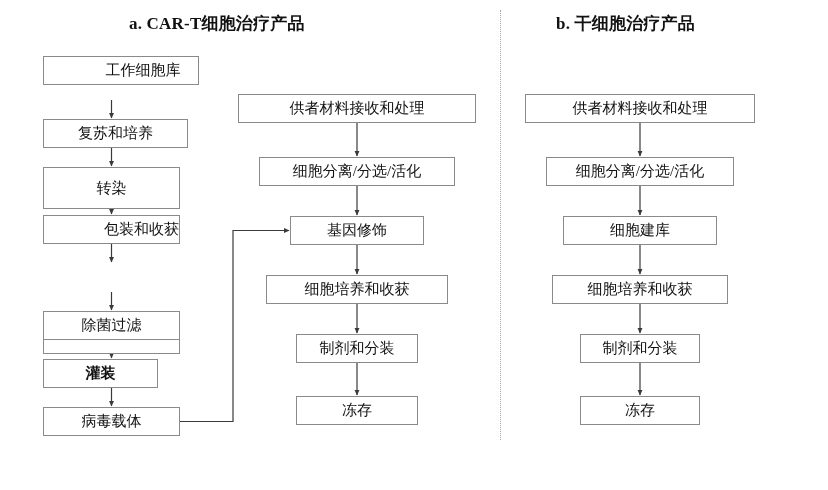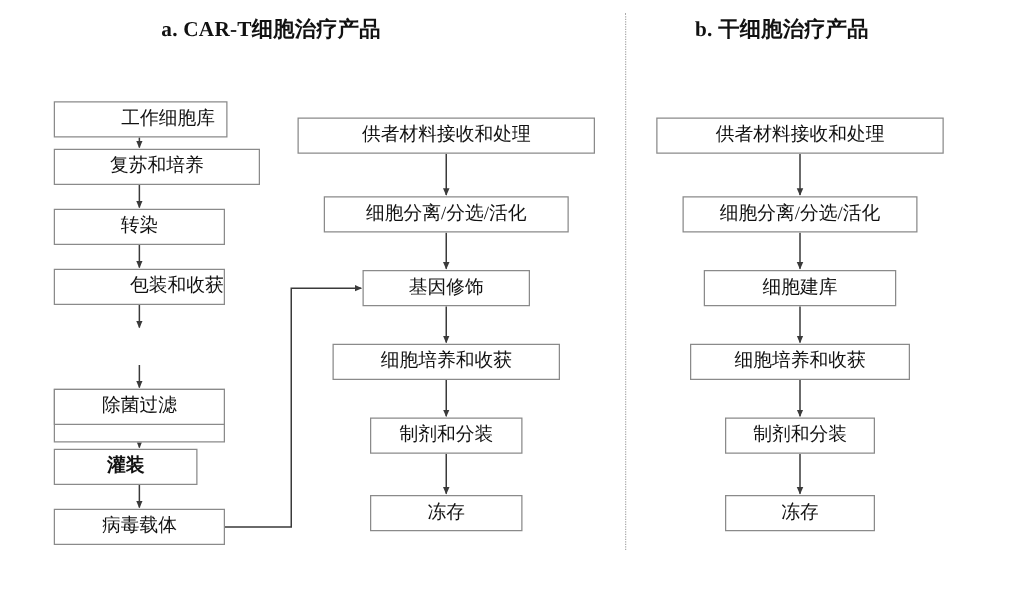--- a/index.html
+++ b/index.html
@@ -92,27 +92,27 @@
         <path d="M357,363 V395" marker-end="url(#arrow)"></path>
         <path d="M640,123 V156" marker-end="url(#arrow)"></path>
         <path d="M640,186 V215" marker-end="url(#arrow)"></path>
         <path d="M640,245 V274" marker-end="url(#arrow)"></path>
         <path d="M640,304 V333" marker-end="url(#arrow)"></path>
         <path d="M640,363 V395" marker-end="url(#arrow)"></path>
       </g>
   </svg>
 
   <div id="node-layer">
-      <div class="node" style="left: 43px; top: 81px; width: 139px; height: 29px; padding-left: 44px;">
+      <div class="node" style="left: 43px; top: 56px; width: 156px; height: 29px; padding-left: 44px;">
         <span>工作细胞库</span>
       </div>
-      <div class="node" style="left: 43px; top: 119px; width: 165px; height: 29px; text-align: right;">
+      <div class="node" style="left: 43px; top: 119px; width: 145px; height: 29px; text-align: right;">
         <span>复苏和培养</span>
       </div>
-      <div class="node" style="left: 43px; top: 167px; width: 137px; height: 29px;">
+      <div class="node" style="left: 43px; top: 167px; width: 137px; height: 42px;">
         <span>转染</span>
       </div>
       <div class="node" style="left: 43px; top: 215px; width: 137px; height: 29px; justify-content: flex-end;">
         <span>包装和收获</span>
       </div>
       <div class="node" style="left: 43px; top: 263px; width: 137px; height: 43px; margin-top: 48px;">
         <span>纯化</span>
       </div>
       <div class="node" style="left: 43px; top: 311px; width: 137px; height: 29px;">
         <span>除菌过滤</span>

